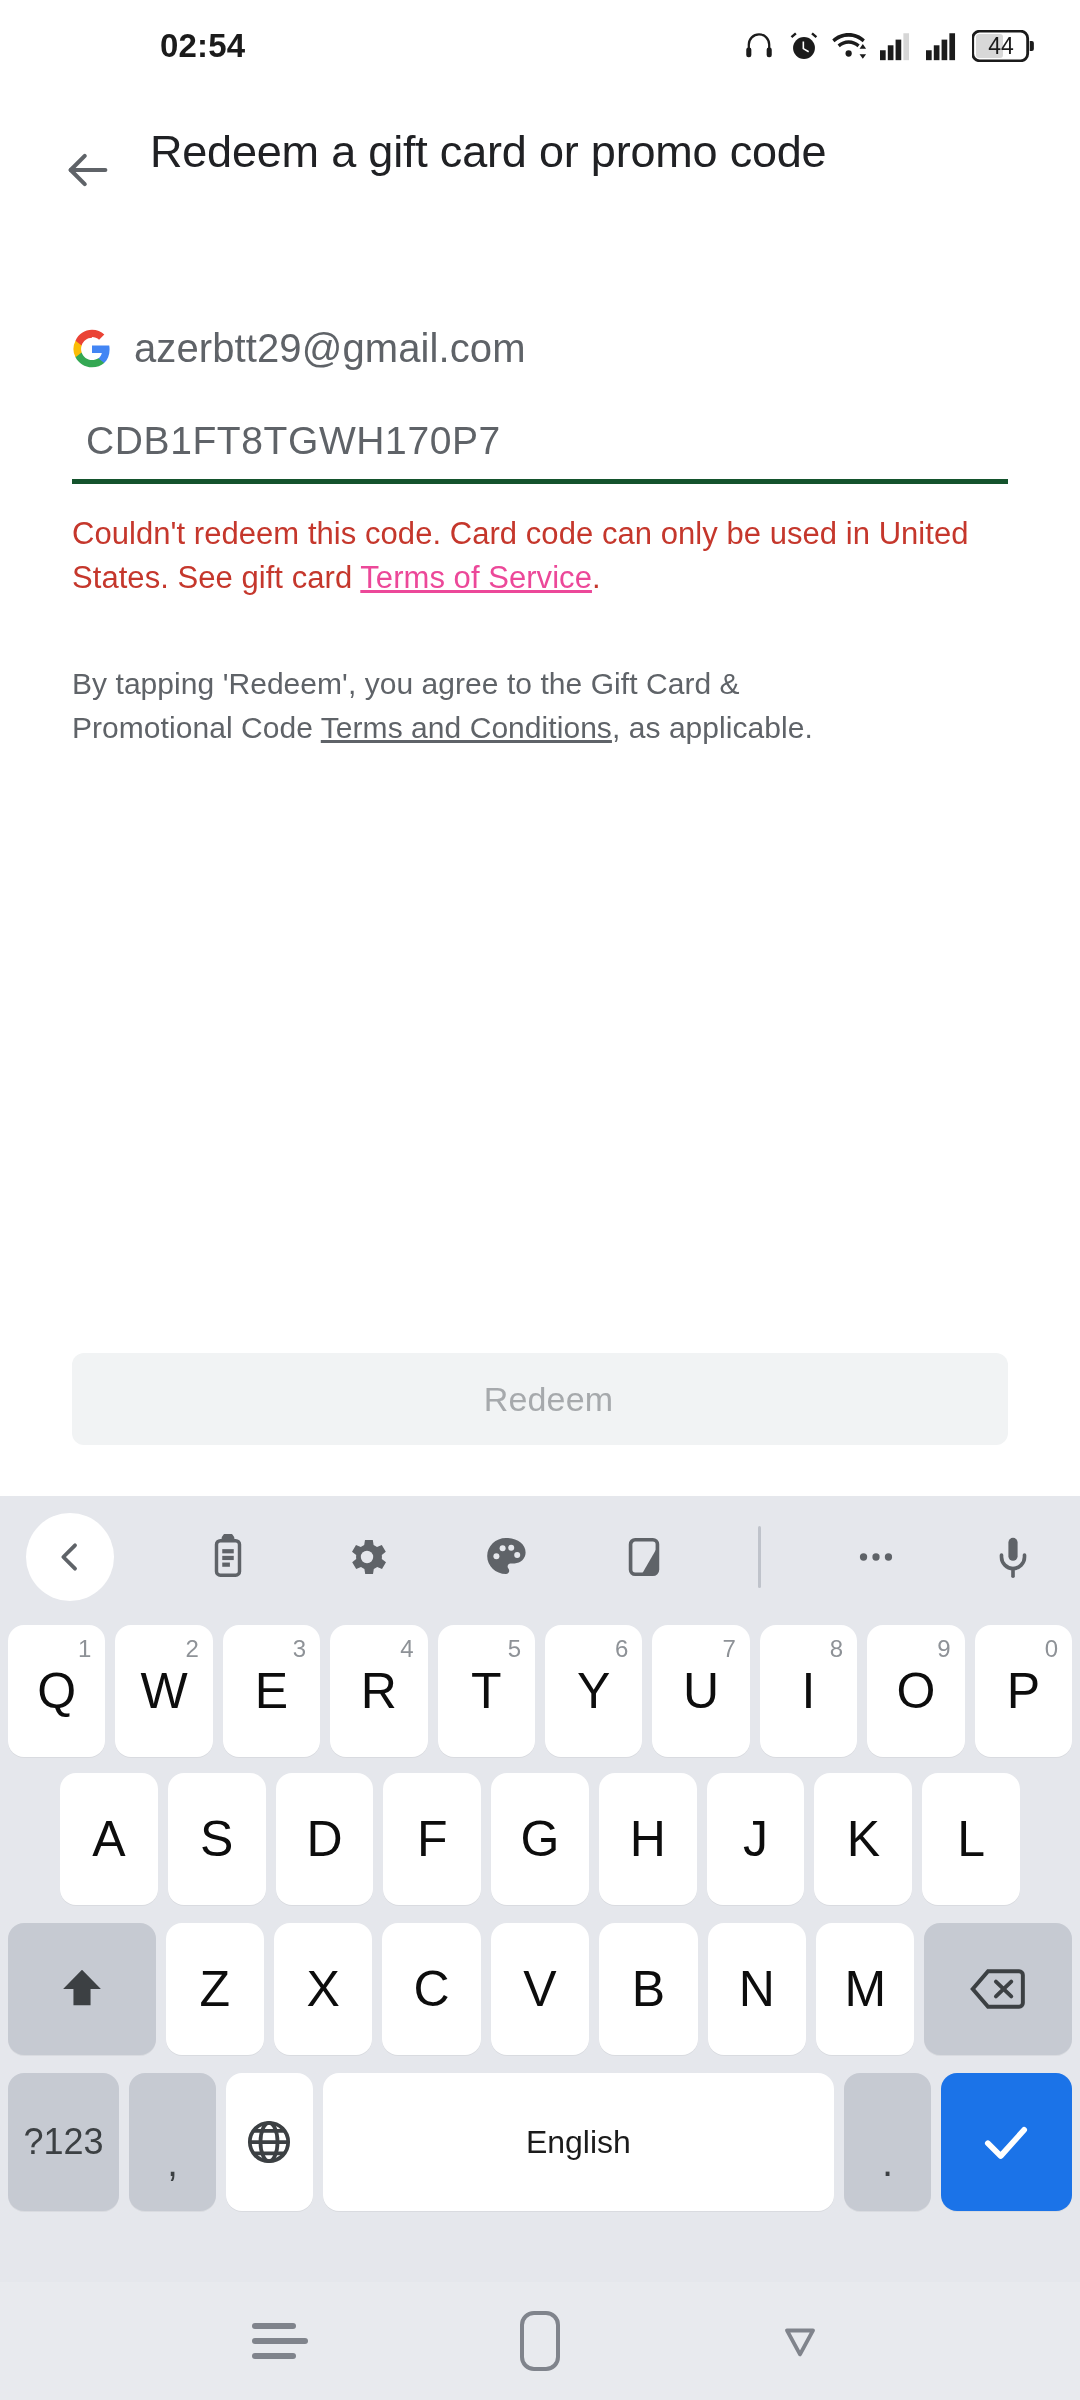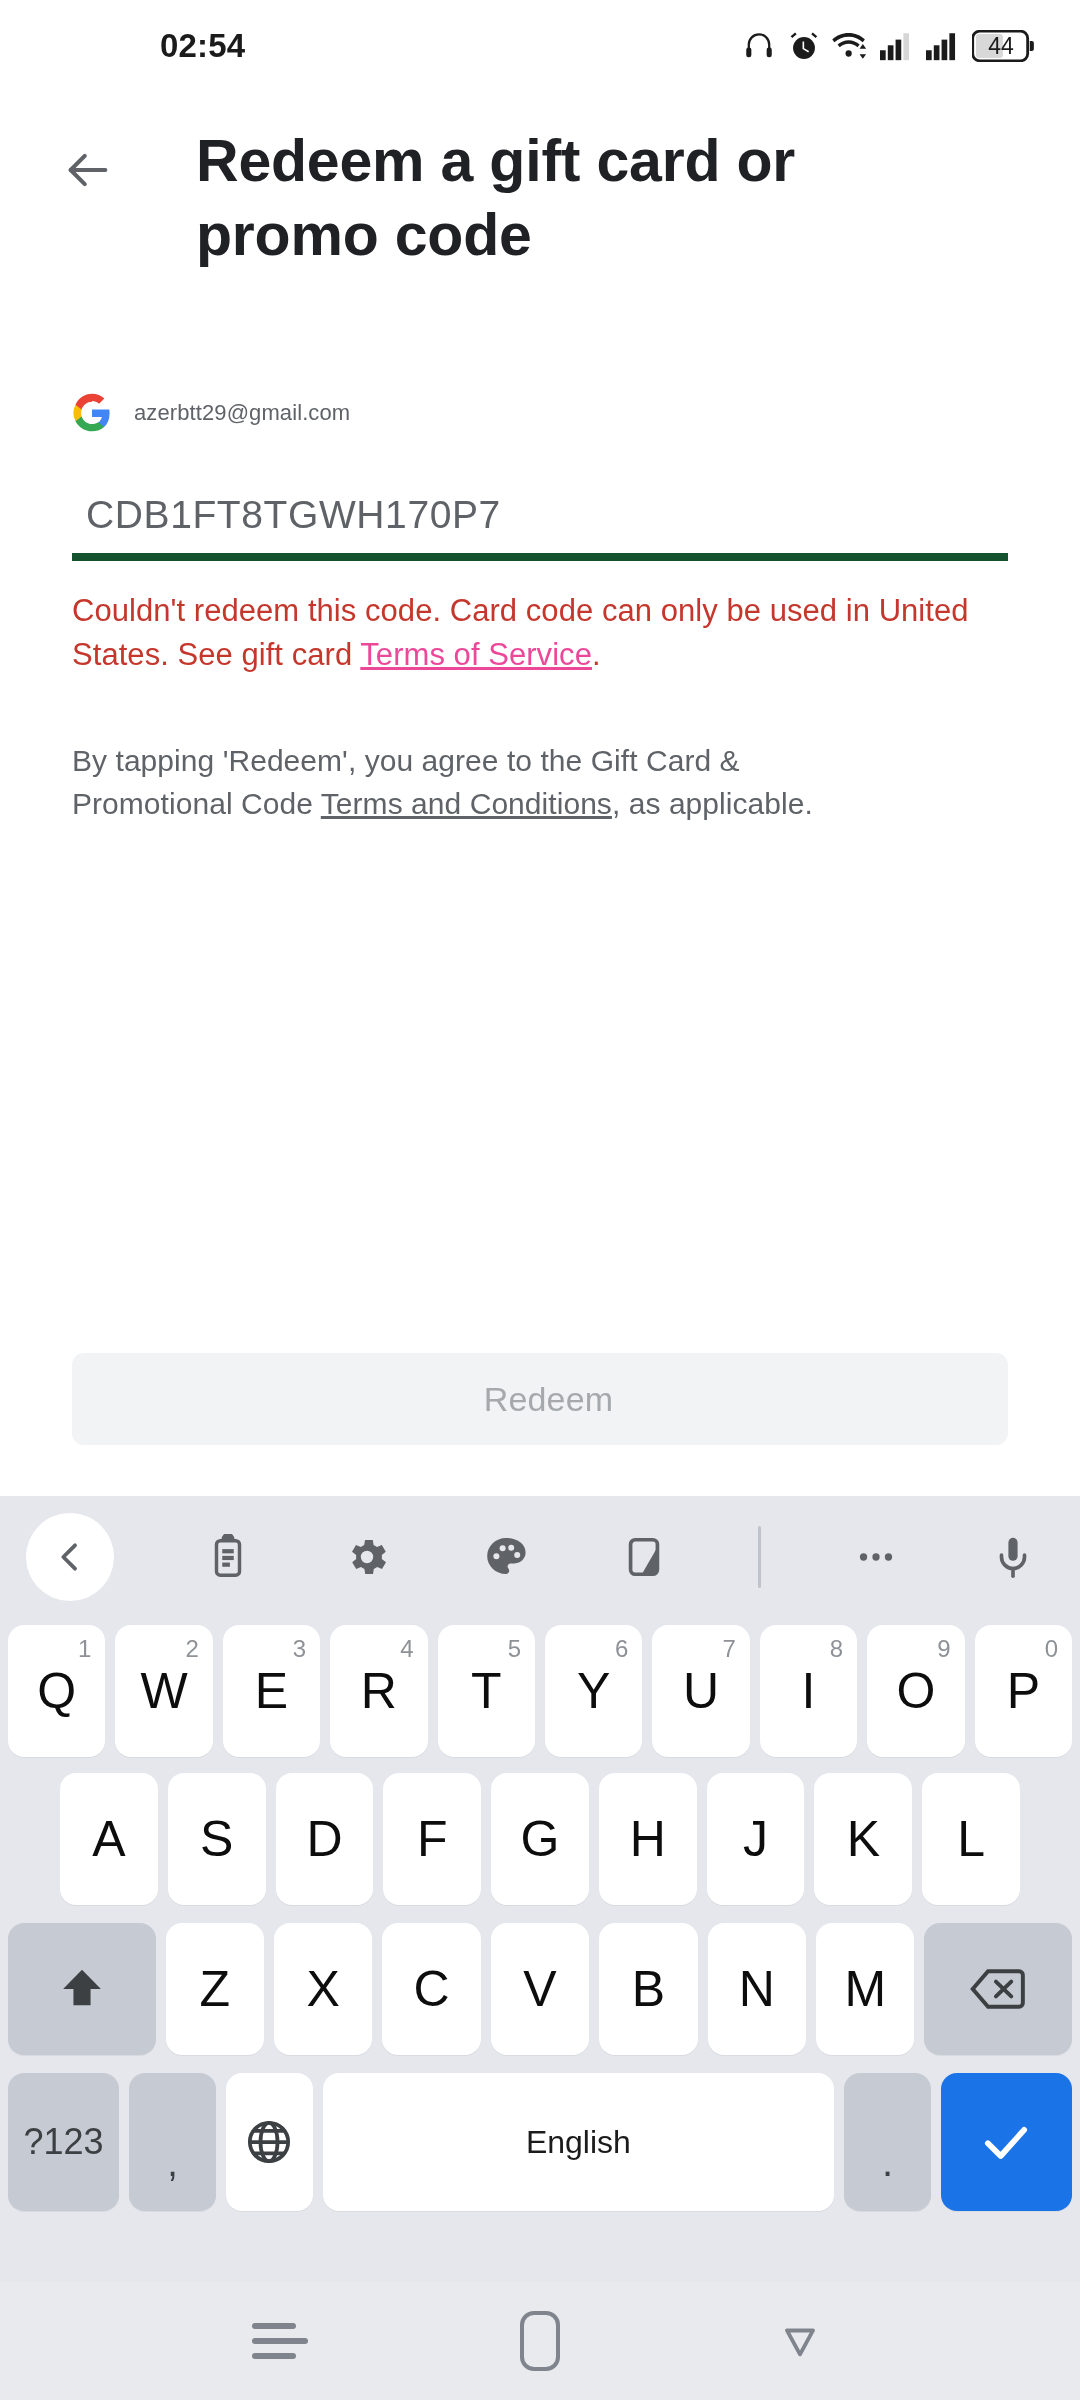--- a/index.html
+++ b/index.html
@@ -43,40 +43,40 @@
   .appbar{
     display:flex; align-items:flex-start;
     padding:32px 40px 0 52px;
   }
   .back-btn{
     width:72px; height:72px; flex:0 0 72px;
     display:flex; align-items:center; justify-content:center;
     margin-top:10px;
   }
   .page-title{
-    font-size:59px; line-height:1.26; color:#202124;
-    font-weight:700; margin-left:72px; max-width:760px;
+    font-size:45px; line-height:1.26; color:#202124;
+    font-weight:400; margin-left:26px; max-width:760px;
     letter-spacing:-0.2px;
   }
 
   
   .content{ padding:0 72px 0 72px; }
 
   .account-row{
     display:flex; align-items:center; gap:22px;
     margin-top:120px; padding-left:0px;
   }
   .g-logo{ width:40px; height:40px; flex:0 0 40px; }
   .account-email{
-    font-size:22px; color:#5f6368; letter-spacing:.1px;
+    font-size:40px; color:#5f6368; letter-spacing:.1px;
   }
 
   .code-field{
-    margin-top:60px;
-    border-bottom:8px solid #14532d;
+    margin-top:48px;
+    border-bottom:5px solid #14532d;
     padding:0 0 16px 14px;
   }
   .code-value{
     font-size:39px; color:#5f6368; letter-spacing:.6px;
   }
 
   .error-text{
     margin-top:28px;
     font-size:31px; line-height:1.42; color:#c5372c;
     max-width:930px; letter-spacing:.05px;

